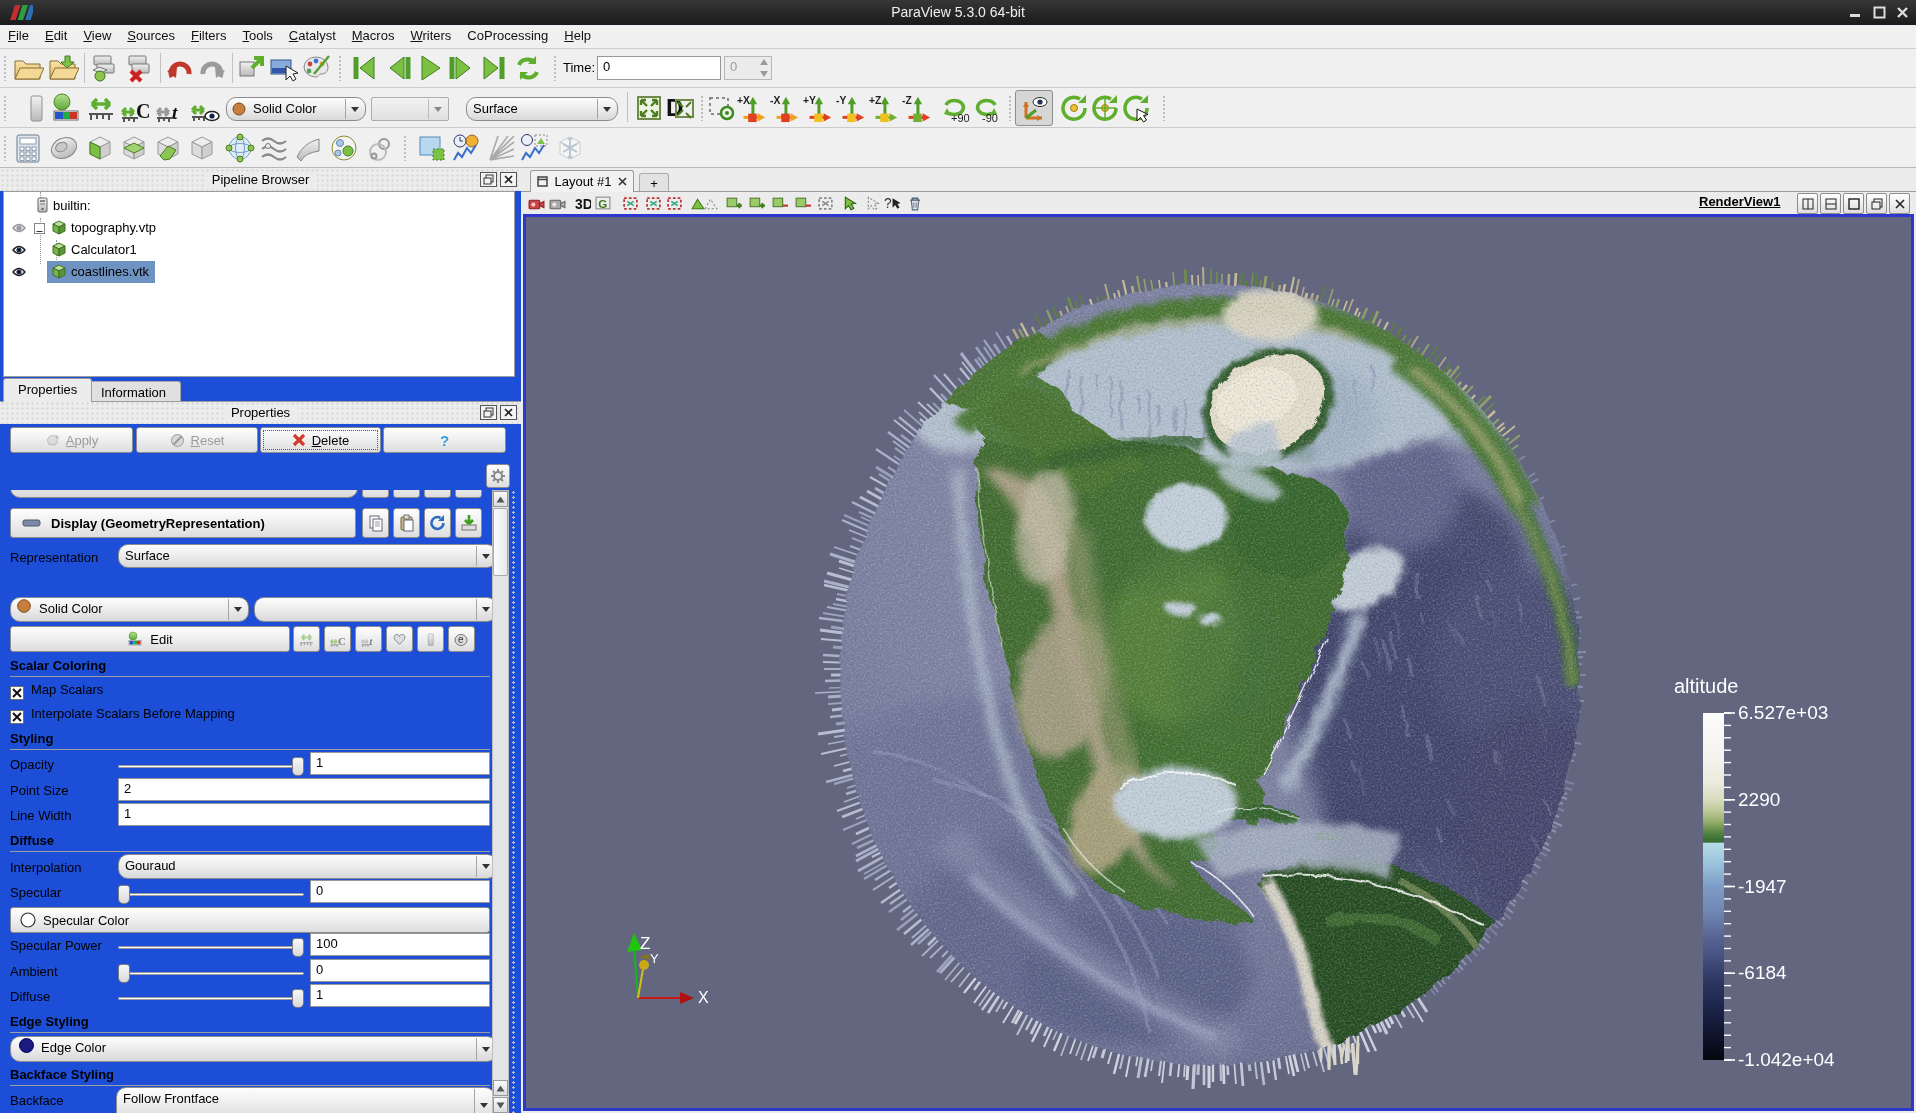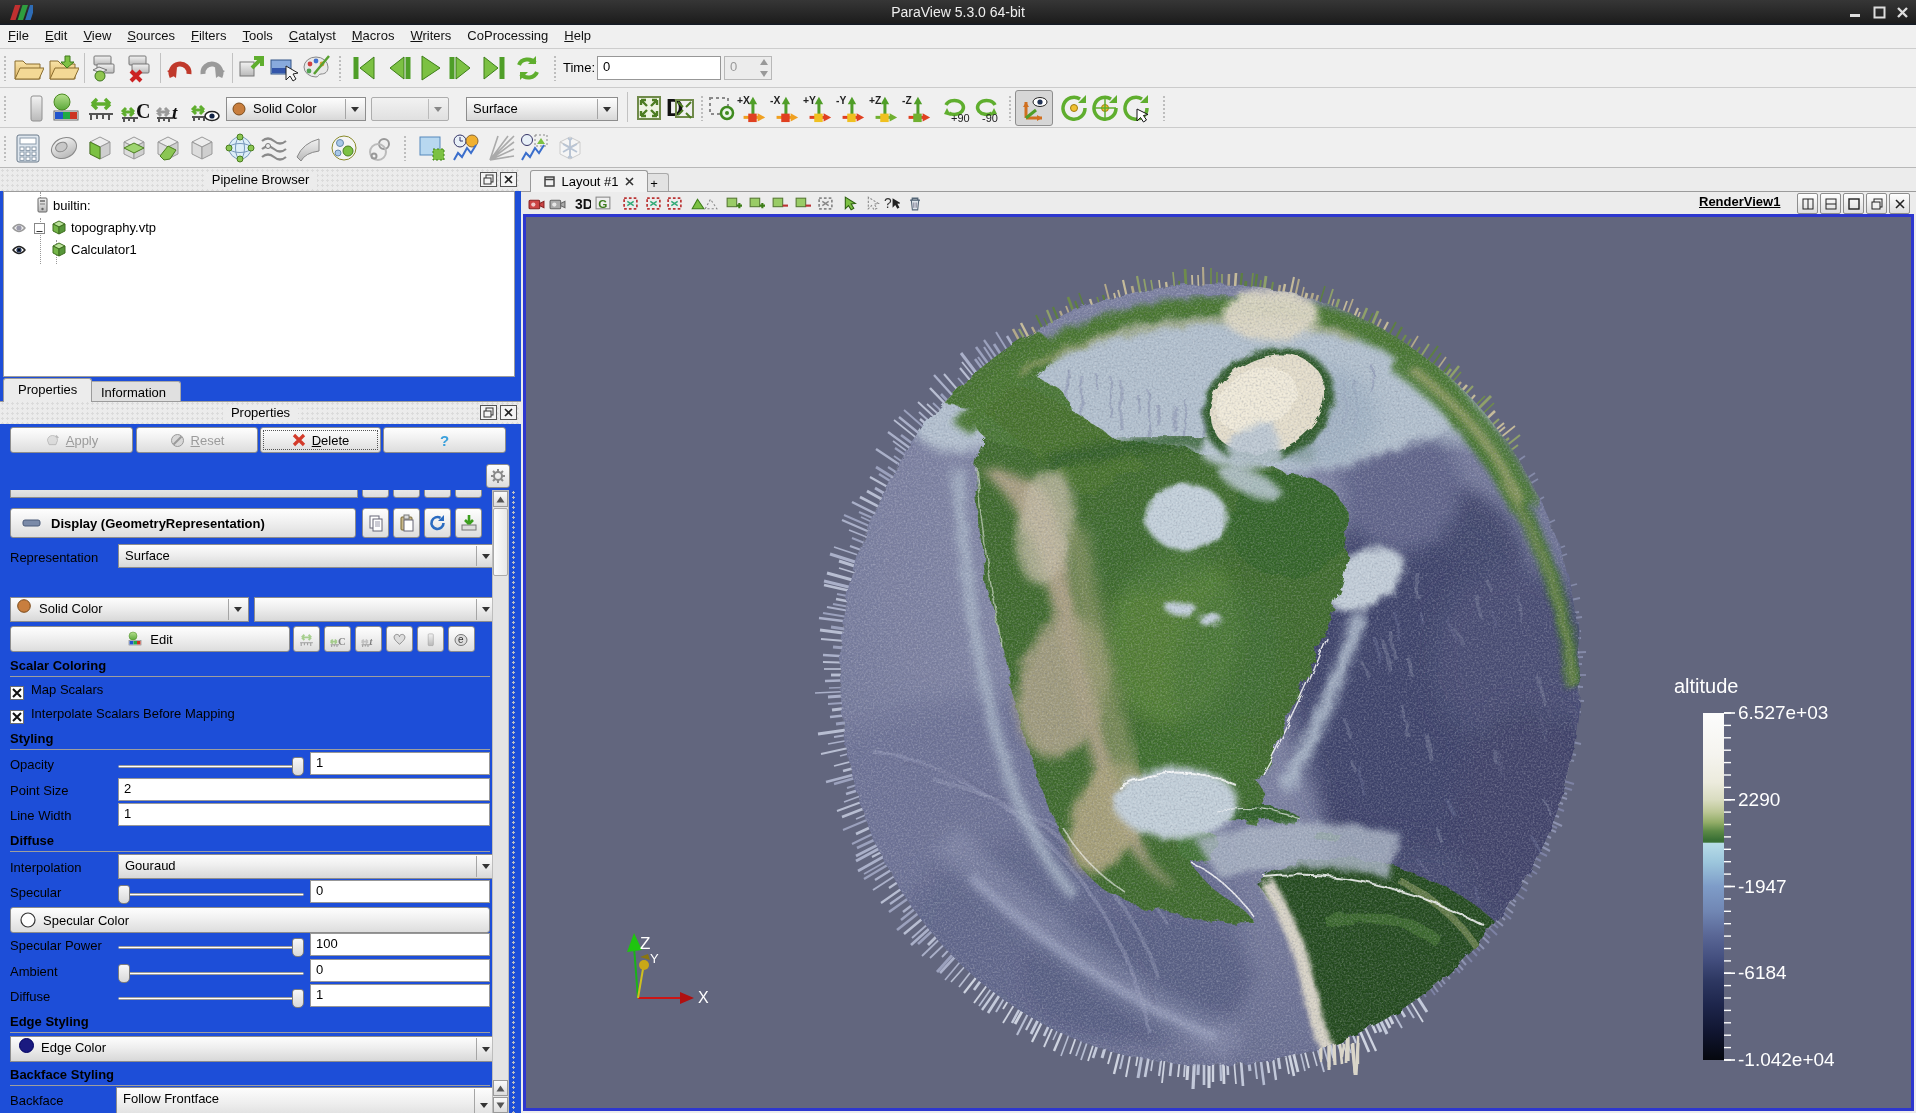--- a/index.html
+++ b/index.html
@@ -21,21 +21,21 @@
  background-image:radial-gradient(#dbdbdb 1px,transparent 1.15px);background-size:5px 5px}
 .dhbtn{width:17px;height:15px;border:1px solid #555;background:#f4f4f4;top:4px}
 #tree{left:3px;top:23px;width:512px;height:186px;background:#fff;border:1px solid #9c9c9c}
 .trow{left:1px;width:509px;height:22px;color:#000}
 .tsel{background:#6e93c2}
 #ptabs{left:0;top:209px;width:521px;height:24px}
 .ptab{border:1px solid #9b9b9b;border-bottom:none;border-radius:3px 3px 0 0;background:#ececec;padding:3px 14px;display:inline-block}
 .btn{border:1px solid #8d8d8d;border-radius:3px;background:linear-gradient(#fefefe,#f0f0f0 45%,#dddddd);color:#000}
 .btn.dis{color:#9b9b9b}
 .tf{background:#fff;border:1px solid #979797;color:#000;padding:2px 0 0 5px}
-.combo{border:1px solid #8d8d8d;border-radius:0;background:linear-gradient(#fdfdfd,#eeeeee 45%,#d8d8d8);color:#000;padding:3px 0 0 6px}
+.combo{border:1px solid #8d8d8d;border-radius:10px;background:linear-gradient(#fdfdfd,#eeeeee 45%,#d8d8d8);color:#000;padding:3px 0 0 6px}
 .carr{position:absolute;right:1px;top:1px;bottom:1px;width:19px;border-left:1px solid #a5a5a5;display:flex;align-items:center;justify-content:center}
 .tri{width:0;height:0;border-left:4px solid transparent;border-right:4px solid transparent;border-top:5px solid #333}
 .shead{font-weight:bold;color:#000;border-bottom:1px solid #9e9e9e;padding-bottom:3px}
 .lbl{color:#000}
 .cb{width:14px;height:14px;background:#fff;border:1px solid #6d6d6d;position:absolute}
 .slider .groove{position:absolute;left:0;right:0;top:8px;height:3px;background:#fff;border:1px solid #9a9a9a;border-radius:2px}
 .handle{position:absolute;top:0px;width:12px;height:19px;background:linear-gradient(#f8f8f8,#d9d9d9);border:1px solid #7d7d7d;border-radius:3px 3px 5px 5px}
 #layout{left:521px;top:168px;width:1395px;height:945px;background:#ececec}
 .tab{border:1px solid #9a9a9a;border-bottom:none;border-radius:3px 3px 0 0}
 #viewport{left:2px;top:46px;width:1391px;height:897px;border:3px solid #2d37cf;background:#62667e}
@@ -779,20 +779,34 @@
           <svg width="16" height="16" viewBox="0 0 16 16">
             <use href="#eye"></use>
           </svg>
         </div>
         <div class="abs ic" style="left:46px;top:2px;width:16px;height:16px">
           <svg width="16" height="16" viewBox="0 0 16 16">
             <use href="#gcube"></use>
           </svg>
         </div>
         <div class="abs" style="left:66px;top:3px">Calculator1</div>
+      </div>
+      <div class="abs trow" style="top:69px">
+        <div class="abs ic" style="left:6px;top:3px;width:16px;height:16px">
+          <svg width="16" height="16" viewBox="0 0 16 16">
+            <use href="#eye"></use>
+          </svg>
+        </div>
+        <div class="abs tsel" style="left:42px;top:0px;width:108px;height:22px"></div>
+        <div class="abs ic" style="left:46px;top:2px;width:16px;height:16px">
+          <svg width="16" height="16" viewBox="0 0 16 16">
+            <use href="#gcube"></use>
+          </svg>
+        </div>
+        <div class="abs" style="left:66px;top:3px">coastlines.vtk</div>
       </div>
     </div>
 <div class="abs" id="ptabs">
       <div class="abs ptab" style="left:3px;top:1px;height:24px;z-index:2;background:#ececec">Properties</div>
       <div class="abs ptab" style="left:86px;top:4px;height:21px;background:#e0e0e0;border-color:#a8a8a8">Information</div>
       <div class="abs" style="left:0;top:24px;width:521px;height:1px;background:#9b9b9b;z-index:1"></div>
     </div>
 <div class="abs dockhead" style="left:0;top:233px"><span style="background:#ececec;padding:0 8px">Properties</span><div class="abs dhbtn ic" style="right:24px">
         <svg width="11" height="11">
           <rect x="3" y="1" width="7" height="7" fill="none" stroke="#333"></rect>
@@ -977,21 +991,21 @@
         <div class="abs sbtn" style="left:0px;top:606px;width:15px;height:16px">
           <svg width="9" height="9">
             <path d="M4.5 7.5 l4 -6 h-8 z" fill="#555"></path>
           </svg>
         </div>
       </div>
       <div class="abs" style="left:511px;top:322px;width:6px;height:623px;background-image:radial-gradient(#c0c0c0 1px,transparent 1.2px);background-size:5px 5px"></div>
     </div>
 </div>
 <div class="abs" id="layout">
-<div class="abs tab ic" style="left:9px;top:2px;width:118px;height:22px;background:#f2f2f2;z-index:2"><svg width="12" height="12" style="margin-right:5px">
+<div class="abs tab ic" style="left:9px;top:2px;width:104px;height:22px;background:#f2f2f2;z-index:2"><svg width="12" height="12" style="margin-right:5px">
         <rect x="1" y="1" width="9" height="9" fill="none" stroke="#444" stroke-width="1.5"></rect>
         <path d="M1 3.5 h9" stroke="#444" stroke-width="1.5"></path>
       </svg>Layout #1<svg width="9" height="9" style="margin-left:6px">
         <path d="M1 1 l7 7 m0 -7 l-7 7" stroke="#333" stroke-width="1.6"></path>
       </svg></div>
 <div class="abs tab ic" style="left:118px;top:5px;width:30px;height:19px;background:#e2e2e2;border-color:#aaa">+</div>
 <div class="abs" style="left:0;top:23px;width:1395px;height:1px;background:#9b9b9b"></div>
 <div class="abs ic" style="left:7px;top:27px;width:17px;height:17px">
       <svg width="17" height="17" viewBox="0 0 16 16">
         <use href="#cam16"></use>

